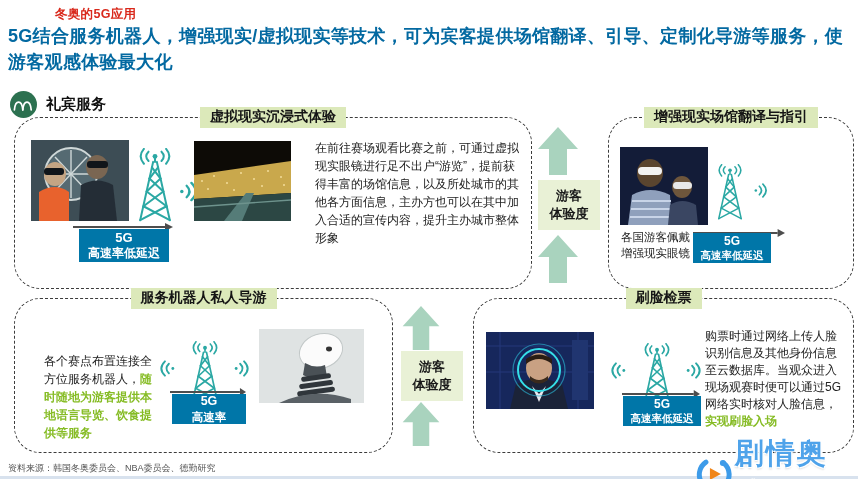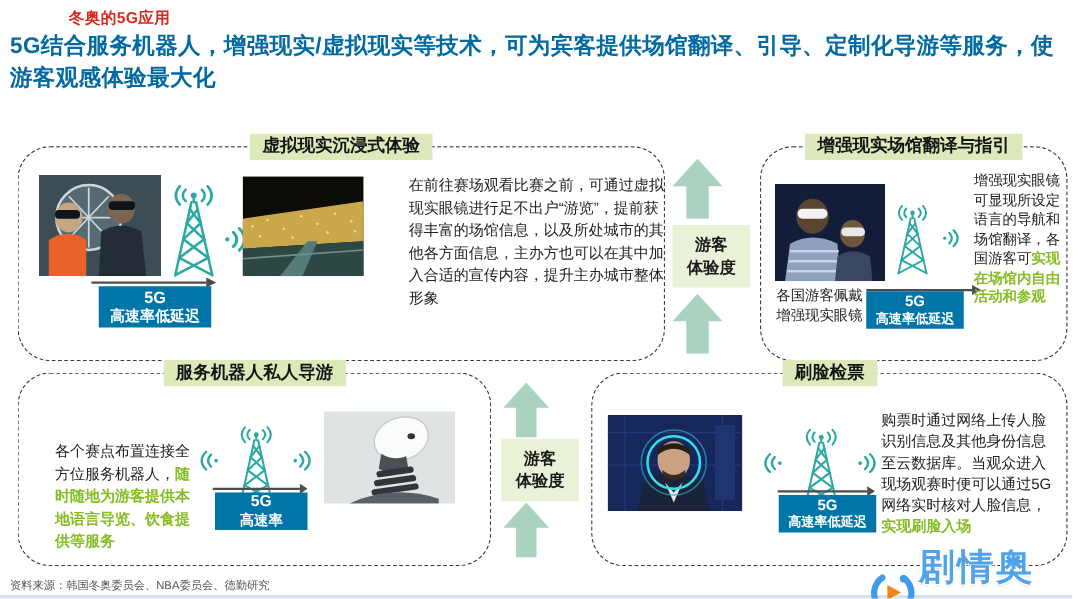--- a/index.html
+++ b/index.html
@@ -75,20 +75,29 @@
       <polygon points="20,0 40,22 29,22 29,48 11,48 11,22 0,22" fill="#A9D3BE"></polygon>
     </g>
   </defs>
 </svg>
 
 <div class="slide">
 
   <div class="kicker">冬奥的5G应用</div>
   <div class="title">5G结合服务机器人，增强现实/虚拟现实等技术，可为宾客提供场馆翻译、引导、定制化导游等服务，使游客观感体验最大化</div>
 
+  <div class="section-hdr">
+    <div class="section-icon">
+      <svg width="21" height="14" viewBox="0 0 30 20" fill="none" stroke="#fff" stroke-width="2.4" stroke-linecap="round">
+        <path d="M2,17 Q3,6 8,6 Q13,6 14,17"></path>
+          <path d="M14,17 Q15,6 20,6 Q25,6 26,17"></path>
+      </svg>
+    </div>
+    <div class="section-label">礼宾服务</div>
+  </div>
 
   <div class="dbox" style="left:14px;top:117px;width:516px;height:170px;">
     <div class="dbox-label">虚拟现实沉浸式体验</div>
 
     <div class="photo" style="left:16px;top:22px;width:98px;height:81px;">
       <svg width="98" height="81" viewBox="0 0 98 81">
         <rect width="98" height="81" fill="#3d4d55"></rect>
         <circle cx="40" cy="34" r="26" fill="#556a72" stroke="#cfd8d8" stroke-width="2"></circle>
         <g stroke="#cfd8d8" stroke-width="1.4">
             <line x1="40" y1="10" x2="40" y2="58"></line>
@@ -142,21 +151,21 @@
     <div class="harrow" style="left:58px;top:100px;">
       <svg width="100" height="10" viewBox="0 0 100 10">
           <use href="#harrowShape"></use>
         </svg>
     </div>
     <div class="tag5g" style="left:64px;top:111px;width:90px;height:33px;">
       <span class="l1">5G</span>
       <span class="l2">高速率低延迟</span>
     </div>
 
-    <div class="para" style="left:312px;top:21px;width:208px;">
+    <div class="para" style="left:300px;top:21px;width:208px;">
       <span>在前往赛场观看比赛之前，可通过虚拟现实眼镜进行足不出户“游览”，提前获得丰富的场馆信息，以及所处城市的其他各方面信息，主办方也可以在其中加入合适的宣传内容，提升主办城市整体形象</span>
     </div>
   </div>
 
   <div class="flow-col" style="left:538px;top:127px;width:58px;height:156px;">
     <svg width="40" height="48" viewBox="0 0 40 48">
         <use href="#upArrowShape"></use>
       </svg>
     <div class="exp-label">游客<br>体验度</div>
     <svg width="40" height="48" viewBox="0 0 40 48">
@@ -201,23 +210,20 @@
     <div class="harrow" style="left:84px;top:106px;">
       <svg width="92" height="10" viewBox="0 0 100 10" preserveAspectRatio="none">
           <use href="#harrowShape"></use>
         </svg>
     </div>
     <div class="tag5g" style="left:84px;top:115px;width:78px;height:30px;">
       <span class="l1" style="font-size:12px;">5G</span>
       <span class="l2" style="font-size:10.5px;">高速率低延迟</span>
     </div>
 
-    <div class="para" style="left:170px;top:20px;width:71px;font-size:11.5px;line-height:1.35;">
-      <span>增强现实眼镜可显现所设定语言的导航和场馆翻译，各国游客可</span><span class="grn">实现在场馆内自由活动和参观</span>
-    </div>
   </div>
 
   <div class="dbox" style="left:14px;top:298px;width:377px;height:153px;">
     <div class="dbox-label">服务机器人私人导游</div>
 
     <div class="para" style="left:29px;top:27px;width:114px;margin-top:26px;">
       <span>各个赛点布置连接全方位服务机器人，</span><span class="grn">随时随地为游客提供本地语言导览、饮食提供等服务</span>
     </div>
 
     <div class="sig" style="left:142px;top:60px;transform:scaleX(-1);">

